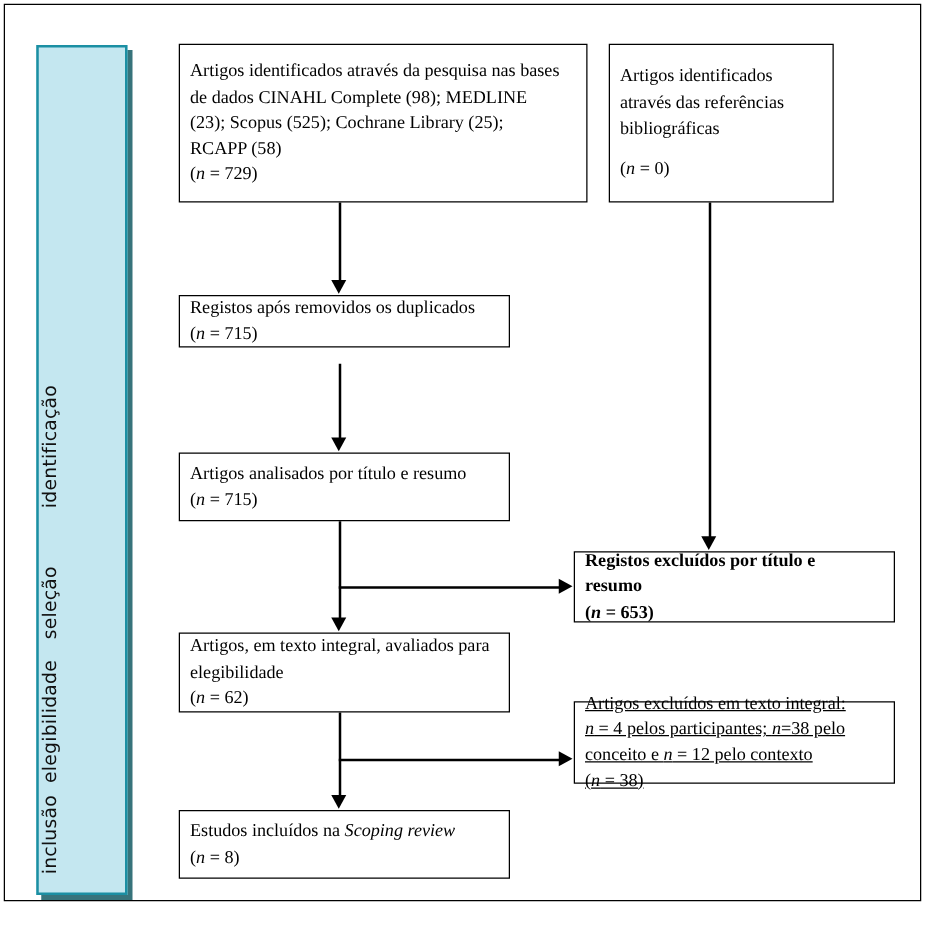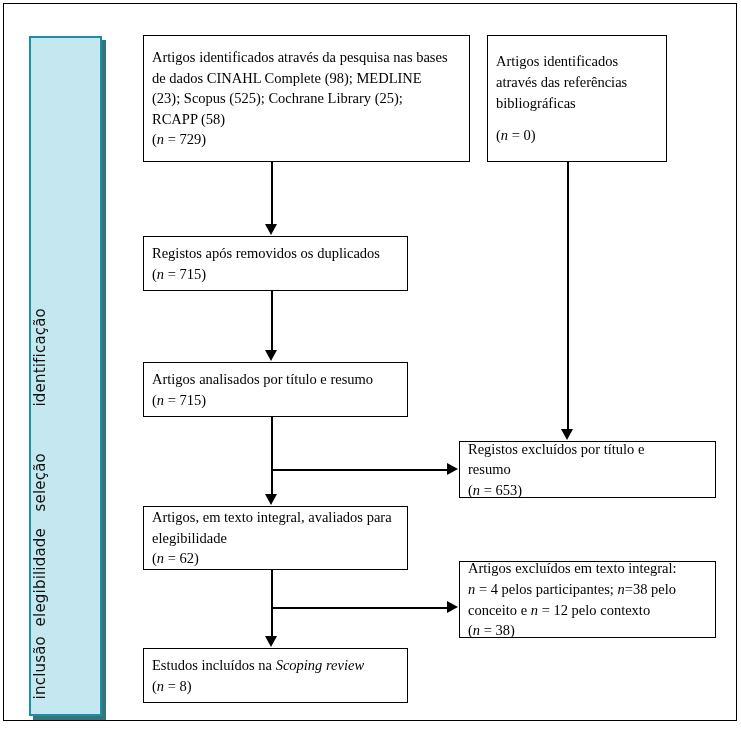--- a/index.html
+++ b/index.html
@@ -128,51 +128,51 @@
   <div class="node" style="left:487px; top:35px; width:180px; height:127px;font-family:Liberation Serif, serif;">
     <div class="inner">
       <div>Artigos identificados</div>
       <div>através das referências</div>
       <div>bibliográficas</div>
       <div style="height:12px;"></div>
       <div><span>(</span><span class="nvar">n</span><span> = 0)</span></div>
     </div>
   </div>
 
-  <div class="node" style="left:143px; top:236px; width:265px; height:55px;">
+  <div class="node" style="left:143px; top:236px; width:265px; height:42px;">
     <div class="inner">
       <div>Registos após removidos os duplicados</div>
       <div><span>(</span><span class="nvar">n</span><span> = 715)</span></div>
     </div>
   </div>
 
   <div class="node" style="left:143px; top:362px; width:265px; height:55px;">
     <div class="inner">
       <div>Artigos analisados por título e resumo</div>
       <div><span>(</span><span class="nvar">n</span><span> = 715)</span></div>
     </div>
   </div>
 
-  <div class="node" style="left:459px; top:441px; width:257px; height:57px;">
+  <div class="node" style="left:459px; top:441px; width:257px; height:57px;font-weight:bold;">
     <div class="inner">
       <div>Registos excluídos por título e</div>
       <div>resumo</div>
       <div><span>(</span><span class="nvar">n</span><span> = 653)</span></div>
     </div>
   </div>
 
   <div class="node" style="left:143px; top:506px; width:265px; height:64px;">
     <div class="inner">
       <div>Artigos, em texto integral, avaliados para</div>
       <div>elegibilidade</div>
       <div><span>(</span><span class="nvar">n</span><span> = 62)</span></div>
     </div>
   </div>
 
-  <div class="node" style="left:459px; top:561px; width:257px; height:77px;">
+  <div class="node" style="left:459px; top:561px; width:257px; height:66px;text-decoration:underline;">
     <div class="inner">
       <div>Artigos excluídos em texto integral:</div>
       <div><span class="nvar">n</span><span> = 4 pelos participantes; </span><span class="nvar">n</span><span>=38 pelo</span></div>
       <div><span>conceito e </span><span class="nvar">n</span><span> = 12 pelo contexto</span></div>
       <div><span>(</span><span class="nvar">n</span><span> = 38)</span></div>
     </div>
   </div>
 
   <div class="node" style="left:143px; top:648px; width:265px; height:55px;">
     <div class="inner">

